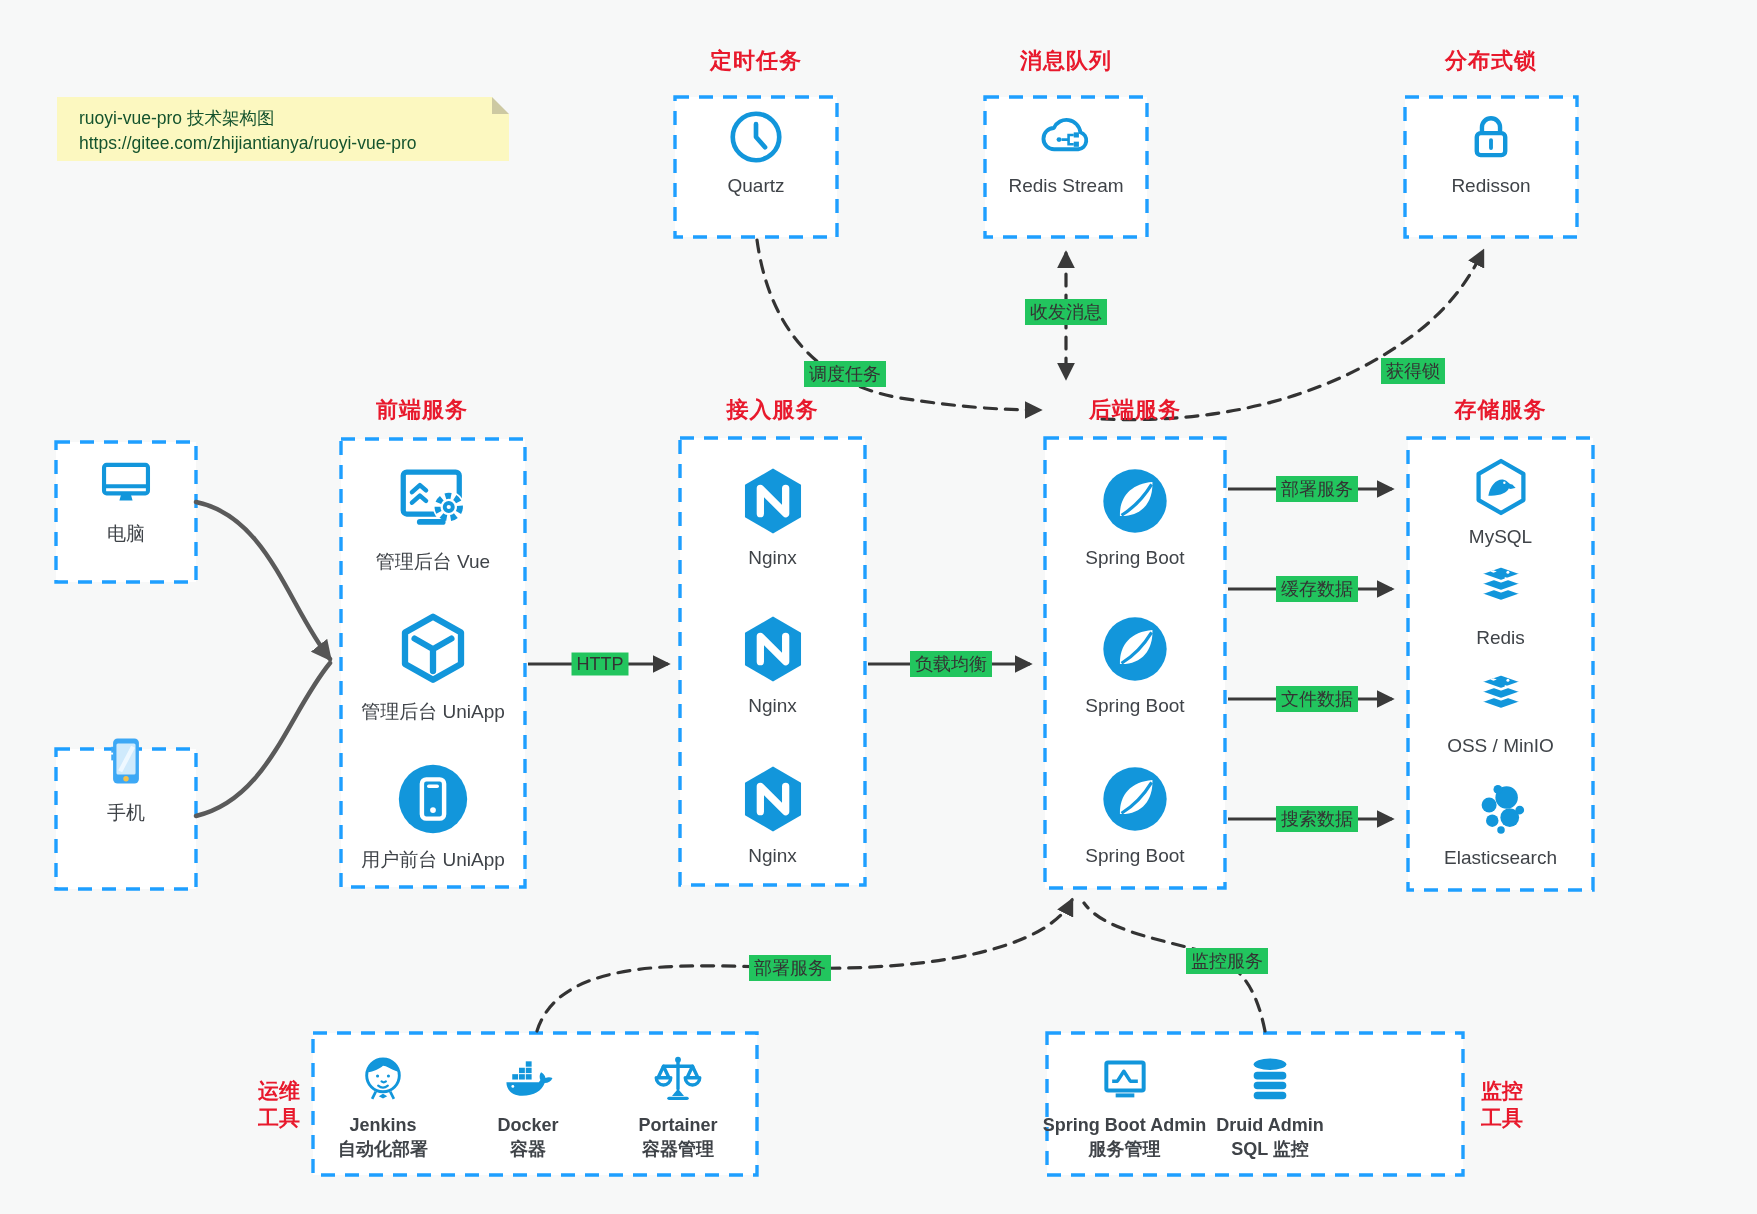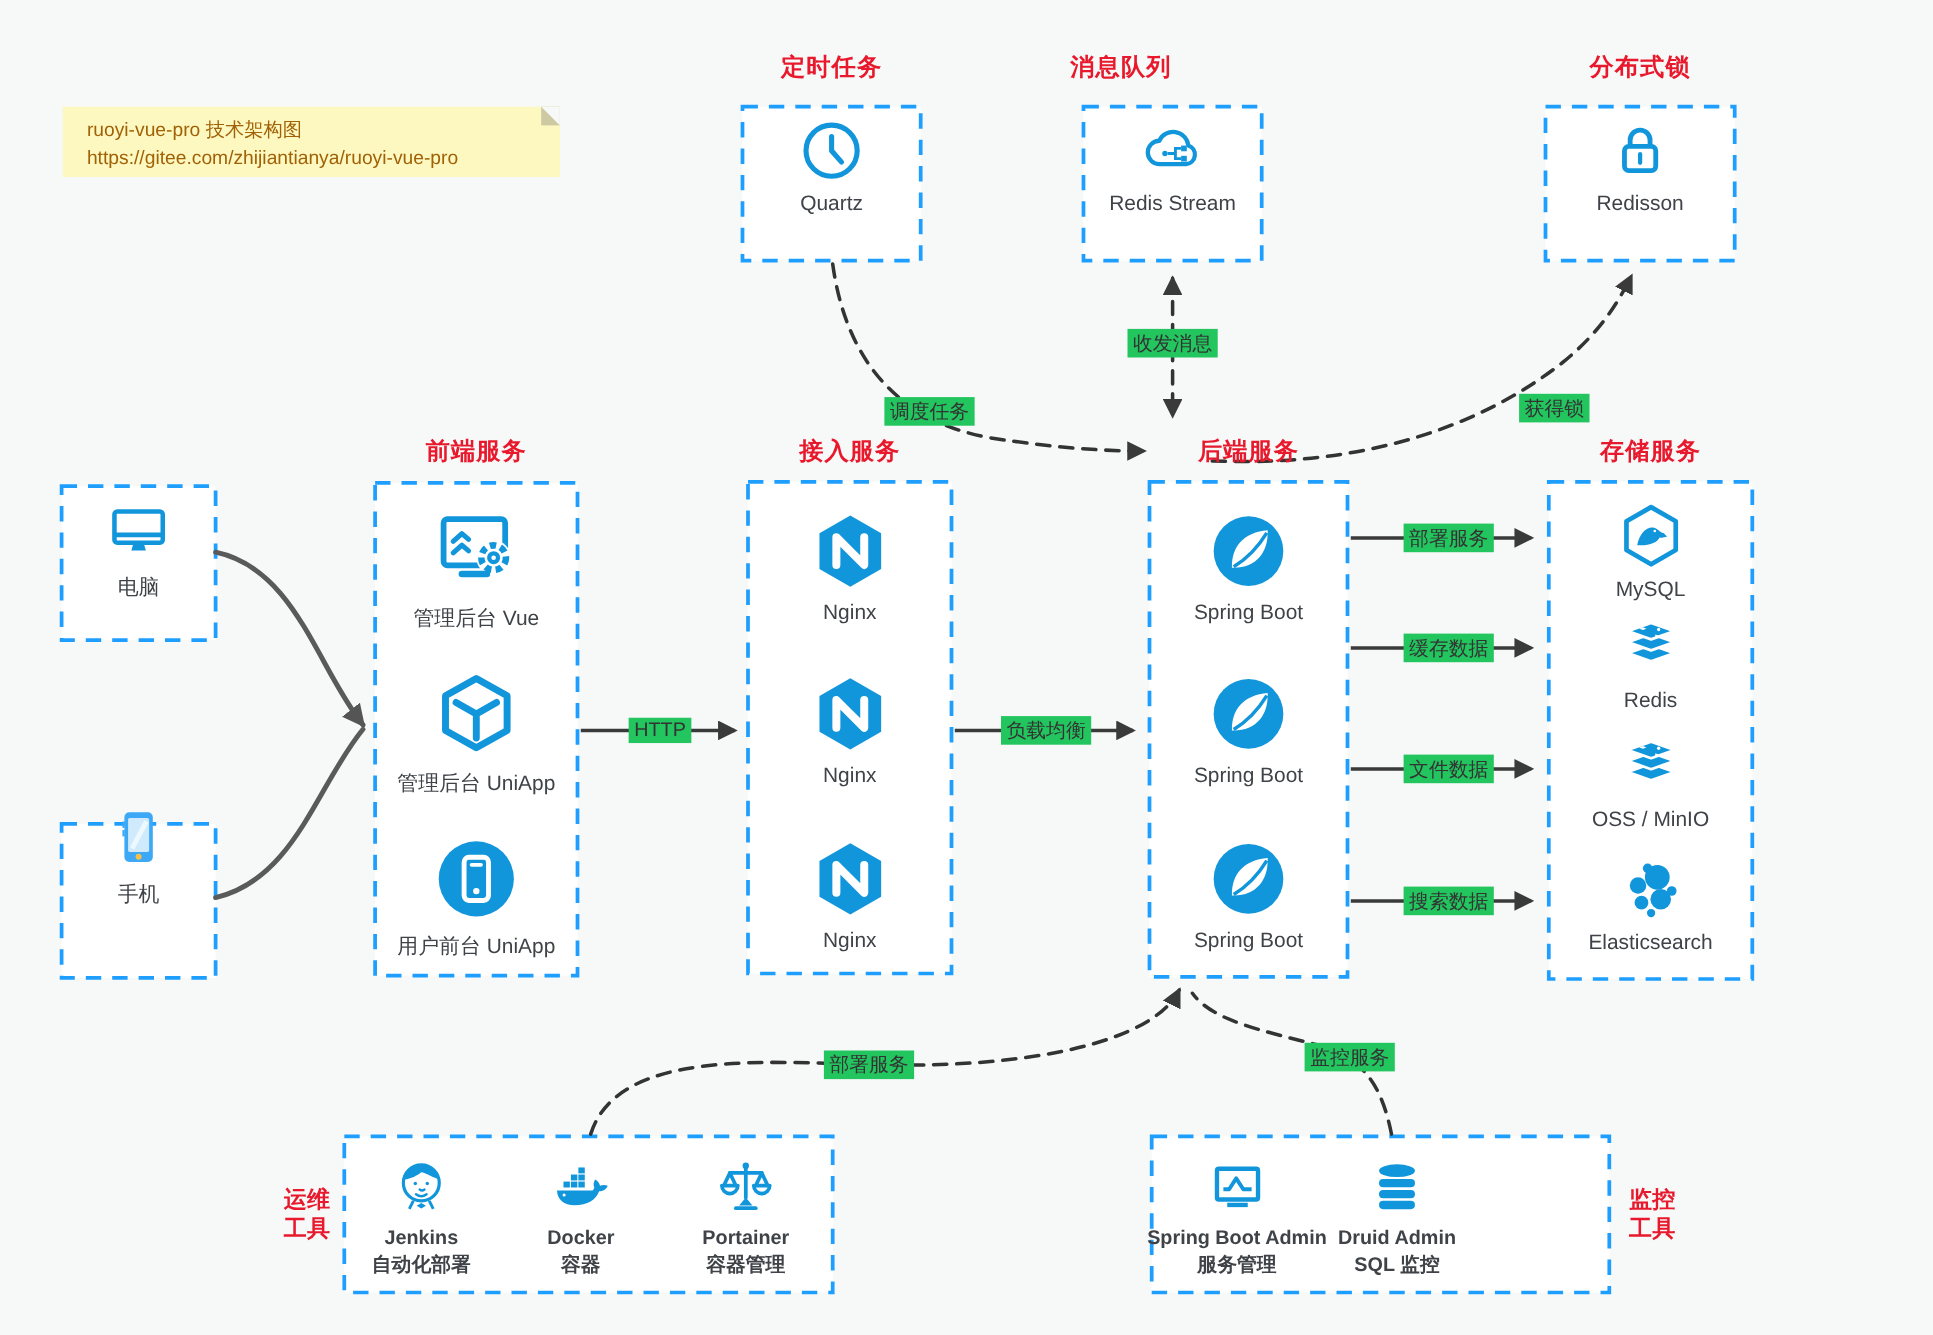--- a/index.html
+++ b/index.html
@@ -1,20 +1,20 @@
 <!DOCTYPE html>
 <html><head>
 <meta charset="utf-8">
 <style>
   html,body{margin:0;padding:0;background:#f7f8f8;}
   .canvas{position:relative;width:1757px;height:1214px;background:#f7f8f8;overflow:hidden;
           font-family:"Liberation Sans","DejaVu Sans",sans-serif;}
   .layer{position:absolute;left:0;top:0;}
   .note{position:absolute;left:57px;top:97px;width:452px;height:64px;background:#fcf8c0;
-        padding:9px 0 0 22px;box-sizing:border-box;color:#a16207;font-size:17.5px;line-height:25px;}
+        padding:9px 0 0 22px;box-sizing:border-box;color:#14532d;font-size:17.5px;line-height:25px;}
   .note::after{content:"";position:absolute;top:0;right:0;width:0;height:0;border-style:solid;
         border-width:0 17px 17px 0;border-color:#f7f8f8 #f7f8f8 #cdc9a2 transparent;}
   .gtitle{position:absolute;text-align:center;font-weight:bold;font-size:22px;color:#e8192c;letter-spacing:1px;}
   .sidetitle{position:absolute;font-weight:bold;font-size:21px;color:#e8192c;line-height:27px;text-align:center;}
   .item{position:absolute;display:flex;flex-direction:column;align-items:center;text-align:center;justify-content:flex-end;}
   .ilabel{font-size:19px;color:#3f4348;margin-top:7px;white-space:nowrap;}
   .ilabel2{font-size:18px;color:#3f4348;margin-top:5px;line-height:24px;white-space:nowrap;font-weight:bold;}
   .elabel{position:absolute;transform:translate(-50%,-50%);background:#22c55e;padding:1px 5px;
           font-size:18px;color:#333;white-space:nowrap;}
 </style>
@@ -69,23 +69,23 @@
       <path d="M1265 1031 C1257 992 1243 962 1198 950 C1148 937 1102 928 1084 903"></path>
     </g>
   </svg>
 
   <div class="note">
     <div>ruoyi-vue-pro 技术架构图</div>
     <div>https://gitee.com/zhijiantianya/ruoyi-vue-pro</div>
   </div>
 
   <div class="gtitle" style="left:675px;top:46px;width:162px">定时任务</div>
-  <div class="gtitle" style="left:938px;top:46px;width:162px">消息队列</div>
+  <div class="gtitle" style="left:985px;top:46px;width:162px">消息队列</div>
   <div class="gtitle" style="left:1405px;top:46px;width:172px">分布式锁</div>
-  <div class="gtitle" style="left:341px;top:395px;width:184px">前端服务</div>
+  <div class="gtitle" style="left:330px;top:395px;width:184px">前端服务</div>
   <div class="gtitle" style="left:680px;top:395px;width:185px">接入服务</div>
   <div class="gtitle" style="left:1045px;top:395px;width:180px">后端服务</div>
   <div class="gtitle" style="left:1408px;top:395px;width:185px">存储服务</div>
   <div class="sidetitle" style="left:248px;top:1077px;width:62px">
     <div>运维</div>
     <div>工具</div>
   </div>
   <div class="sidetitle" style="left:1471px;top:1077px;width:62px">
     <div>监控</div>
     <div>工具</div>

